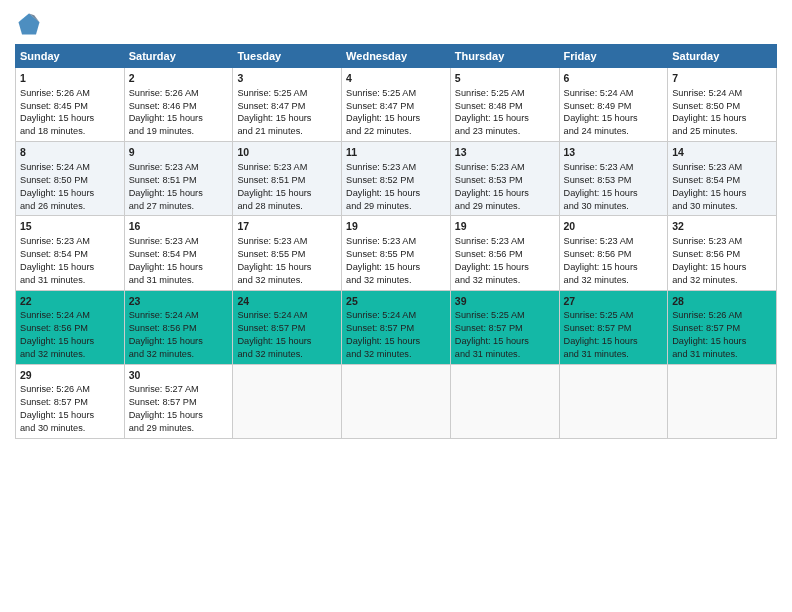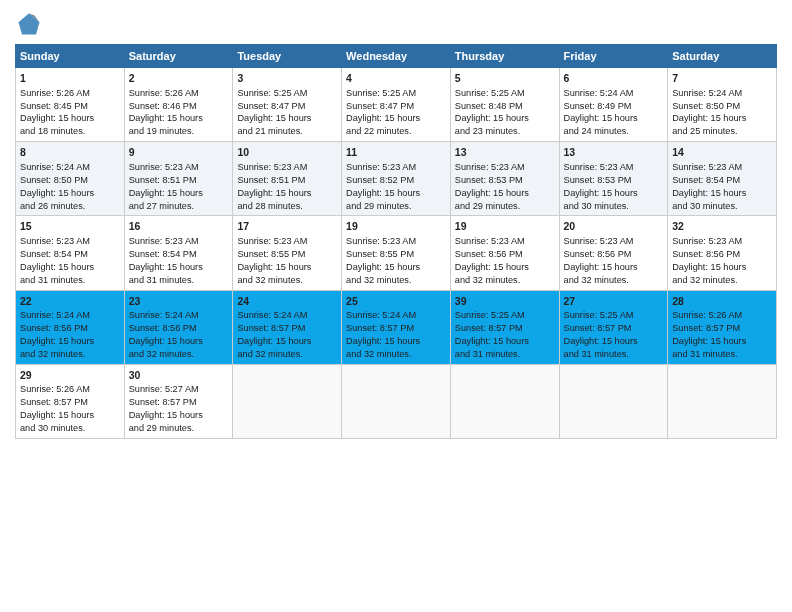--- a/index.html
+++ b/index.html
@@ -149,21 +149,21 @@
         </tr>
         <tr>
           <td><span class="day-num">15</span><span>Sunrise: 5:23 AM<br></span><span>Sunset: 8:54 PM<br></span><span>Daylight: 15 hours<br></span><span>and 31 minutes.<br></span></td>
           <td><span class="day-num">16</span><span>Sunrise: 5:23 AM<br></span><span>Sunset: 8:54 PM<br></span><span>Daylight: 15 hours<br></span><span>and 31 minutes.<br></span></td>
           <td><span class="day-num">17</span><span>Sunrise: 5:23 AM<br></span><span>Sunset: 8:55 PM<br></span><span>Daylight: 15 hours<br></span><span>and 32 minutes.<br></span></td>
           <td><span class="day-num">19</span><span>Sunrise: 5:23 AM<br></span><span>Sunset: 8:55 PM<br></span><span>Daylight: 15 hours<br></span><span>and 32 minutes.<br></span></td>
           <td><span class="day-num">19</span><span>Sunrise: 5:23 AM<br></span><span>Sunset: 8:56 PM<br></span><span>Daylight: 15 hours<br></span><span>and 32 minutes.<br></span></td>
           <td><span class="day-num">20</span><span>Sunrise: 5:23 AM<br></span><span>Sunset: 8:56 PM<br></span><span>Daylight: 15 hours<br></span><span>and 32 minutes.<br></span></td>
           <td><span class="day-num">32</span><span>Sunrise: 5:23 AM<br></span><span>Sunset: 8:56 PM<br></span><span>Daylight: 15 hours<br></span><span>and 32 minutes.<br></span></td>
         </tr>
-        <tr style="background: #0ea5e9;">
+        <tr style="background: #14b8a6;">
           <td><span class="day-num">22</span><span>Sunrise: 5:24 AM<br></span><span>Sunset: 8:56 PM<br></span><span>Daylight: 15 hours<br></span><span>and 32 minutes.<br></span></td>
           <td><span class="day-num">23</span><span>Sunrise: 5:24 AM<br></span><span>Sunset: 8:56 PM<br></span><span>Daylight: 15 hours<br></span><span>and 32 minutes.<br></span></td>
           <td><span class="day-num">24</span><span>Sunrise: 5:24 AM<br></span><span>Sunset: 8:57 PM<br></span><span>Daylight: 15 hours<br></span><span>and 32 minutes.<br></span></td>
           <td><span class="day-num">25</span><span>Sunrise: 5:24 AM<br></span><span>Sunset: 8:57 PM<br></span><span>Daylight: 15 hours<br></span><span>and 32 minutes.<br></span></td>
           <td><span class="day-num">39</span><span>Sunrise: 5:25 AM<br></span><span>Sunset: 8:57 PM<br></span><span>Daylight: 15 hours<br></span><span>and 31 minutes.<br></span></td>
           <td><span class="day-num">27</span><span>Sunrise: 5:25 AM<br></span><span>Sunset: 8:57 PM<br></span><span>Daylight: 15 hours<br></span><span>and 31 minutes.<br></span></td>
           <td><span class="day-num">28</span><span>Sunrise: 5:26 AM<br></span><span>Sunset: 8:57 PM<br></span><span>Daylight: 15 hours<br></span><span>and 31 minutes.<br></span></td>
         </tr>
         <tr>
           <td><span class="day-num">29</span><span>Sunrise: 5:26 AM<br></span><span>Sunset: 8:57 PM<br></span><span>Daylight: 15 hours<br></span><span>and 30 minutes.<br></span></td>

